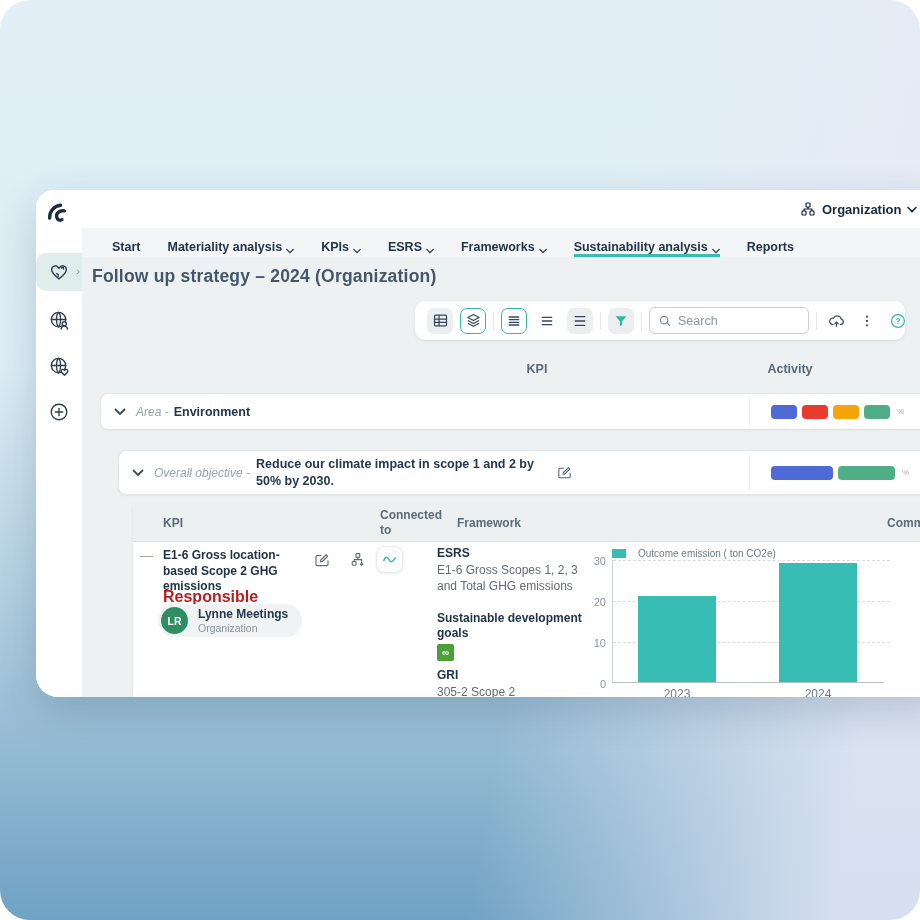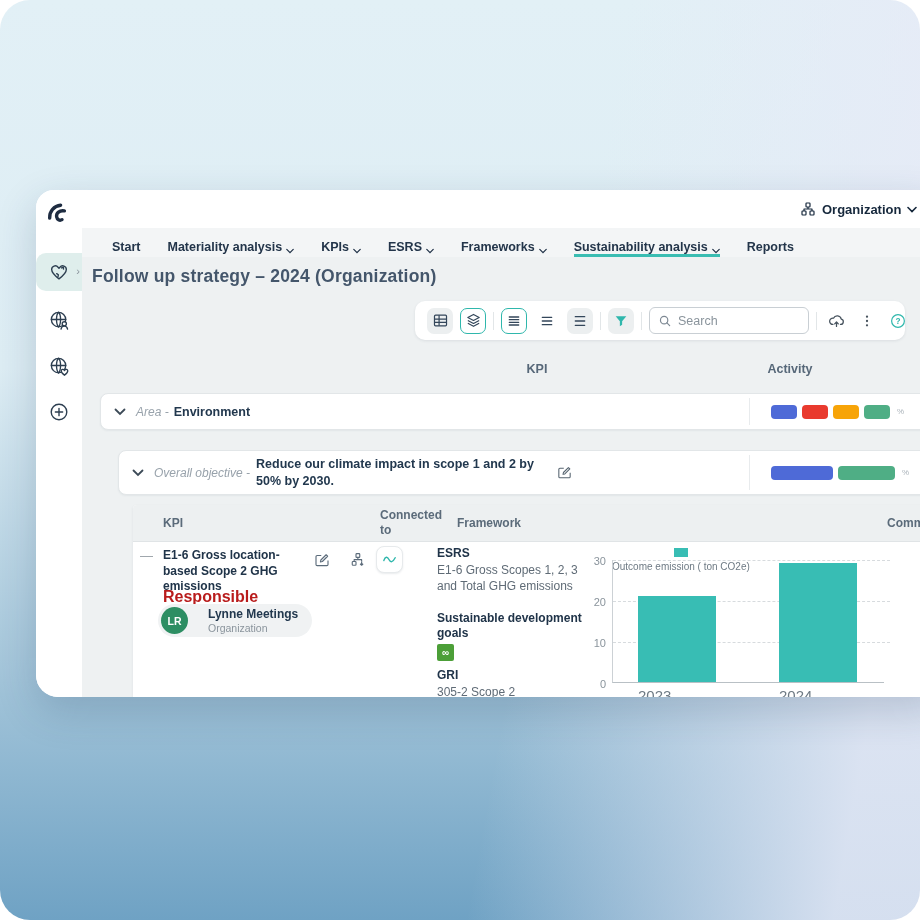--- a/index.html
+++ b/index.html
@@ -86,44 +86,44 @@
   .h-fw { left:304px;margin-left:20px; } .h-comm { left:754px; }
   .kbody { position:relative; height:155px; background:#fff; }
   .kdash { position:absolute; left:7px; top:6px; color:#949ca3; font-size:13px; }
   .kname { position:absolute; left:30px; top:6px; width:136px; font-size:12px; font-weight:700; color:#203449; line-height:1.3; }
   .kicon { position:absolute; top:9px; color:#5b6b7a; cursor:pointer; }
   .ki-edit { left:180px; } .ki-tree { left:217px; }
   .wavebox { position:absolute; left:243px; top:4px; width:27px; height:27px; background:#fff; border:1px solid #e7eaec;
              border-radius:8px; box-shadow:0 1px 2px rgba(40,60,80,.10); display:flex; align-items:center; justify-content:center;
              color:#2fb7ac; cursor:pointer; }
   .resp-label { position:absolute; left:30px; top:46px; font-size:16px; font-weight:700; color:#b91c1c; }
-  .chip { position:absolute; left:25px; top:62px; height:33px; display:flex; align-items:center; gap:20px;
+  .chip { position:absolute; left:25px; top:62px; height:33px; display:flex; align-items:center; gap:10px;
           background:#f0f2f3; border-radius:17px; padding:3px 14px 3px 3px; cursor:pointer; }
   .avatar { width:27px; height:27px; border-radius:50%; color:#fff; font-size:10.5px; font-weight:700;
             display:flex; align-items:center; justify-content:center; }
   .chip-name { font-size:12px; font-weight:700; color:#22384e; line-height:1.2; }
   .chip-sub { font-size:10.5px; color:#8a949c; }
   .fw-col { position:absolute; left:304px; top:4px; width:150px; }
   .fw-title { font-size:12px; font-weight:700; color:#203449; line-height:1.25; }
   .fw-detail { font-size:12px; color:#5f6b76; line-height:1.3; margin-top:2px; }
   .fw-block2 { margin-top:17px; } .fw-block3 { margin-top:7px; }
   .sdg-icon { width:17px; height:17px; border-radius:2px; margin-top:3px; display:flex; align-items:center;
               justify-content:center; color:#fff; font-size:10px; font-weight:700; cursor:pointer; }
   
   .chart { position:absolute; left:455px; top:0; width:470px; height:155px; }
-  .legend { position:absolute; left:24px; top:6px; display:flex; align-items:center; gap:4px;flex-direction:column; }
+  .legend { position:absolute; left:24px; top:6px; display:flex; align-items:center; gap:12px; }
   .legend-swatch { width:14px; height:9px; }
   .legend-text { font-size:10px; color:#6e7a84; }
   .plot { position:absolute; left:24px; top:18px; width:272px; height:123px;
           border-left:1px solid #ccd1d5; border-bottom:1px solid #b9c0c5; }
   .gridline { position:absolute; left:0; right:-6px; height:0; border-top:1px dashed #d7dbde; }
   .yticks { position:absolute; left:0; top:18px; width:20px; height:123px; }
   .ytick { position:absolute; right:2px; font-size:11px; color:#8a949c; text-align:right; width:20px; }
   .cbar { position:absolute; bottom:0; }
-  .xlabel { position:absolute; font-size:15px; color:#6e7a84; }
+  .xlabel { position:absolute; font-size:12px; color:#6e7a84; text-align:center; }
   svg { display:block; }
 </style>
 </head>
 <body>
 
 <div class="canvas">
   <div class="bg"></div>
 
   <div class="window">
 

